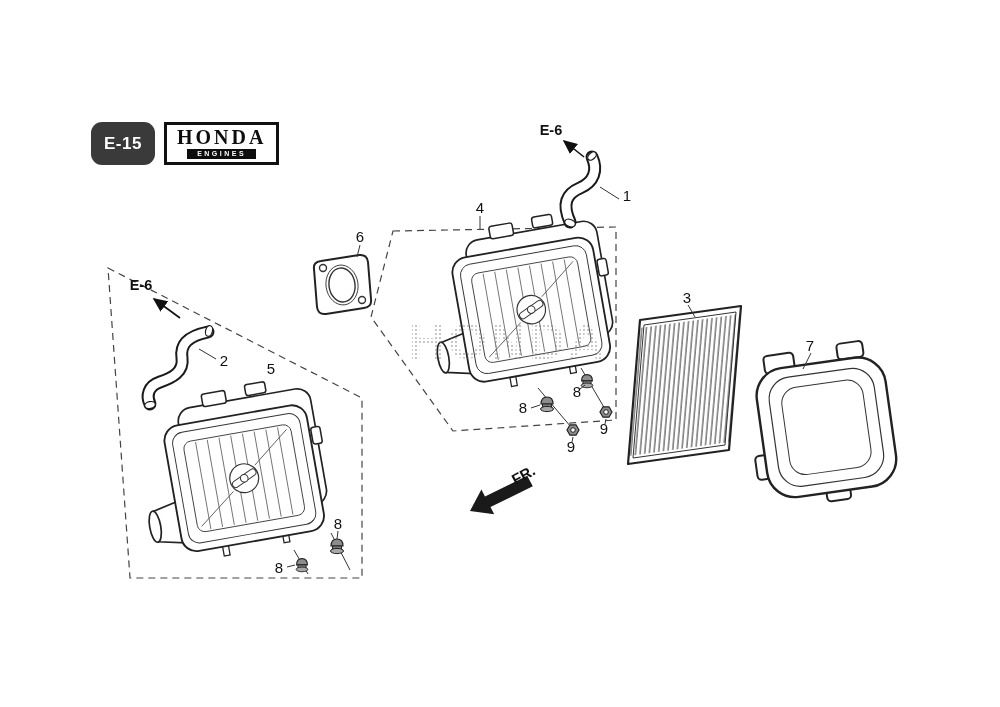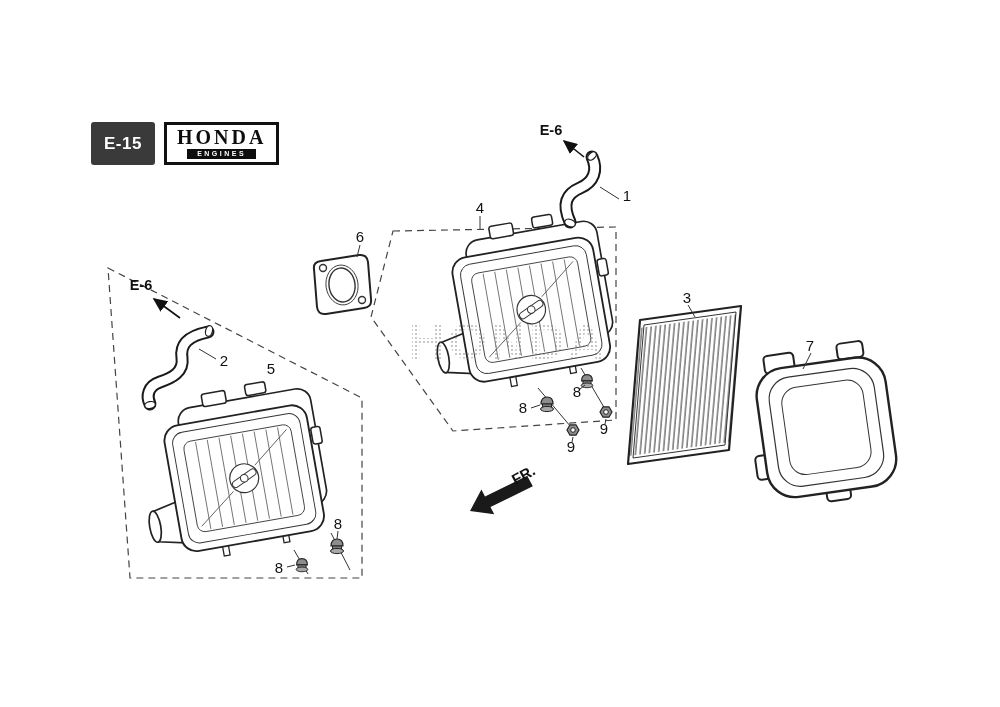--- a/index.html
+++ b/index.html
@@ -6,21 +6,21 @@
   body{
     width:1000px;height:707px;position:relative;overflow:hidden;
     background:#ffffff;
     font-family:"Liberation Sans", sans-serif;
   }
   .stage{position:absolute;inset:0;}
   
   .hdr{position:absolute;left:91px;top:122px;display:flex;align-items:stretch;gap:9px;}
   .badge{
     background:#3a3a3a;color:#fff;font-weight:bold;font-size:17px;
-    padding:5px 13px;border-radius:3px;display:flex;align-items:center;letter-spacing:.5px;
+    padding:5px 13px;border-radius:11px;display:flex;align-items:center;letter-spacing:.5px;
   }
   .brandbox{
     border:3px solid #111;background:#fff;padding:2px 10px 3px;
     display:flex;flex-direction:column;align-items:center;justify-content:center;
   }
   .brandname{
     font-family:"Liberation Serif", serif;
     font-weight:bold;font-size:20px;letter-spacing:3px;color:#0d0d0d;line-height:1;
   }
   .brandsub{

